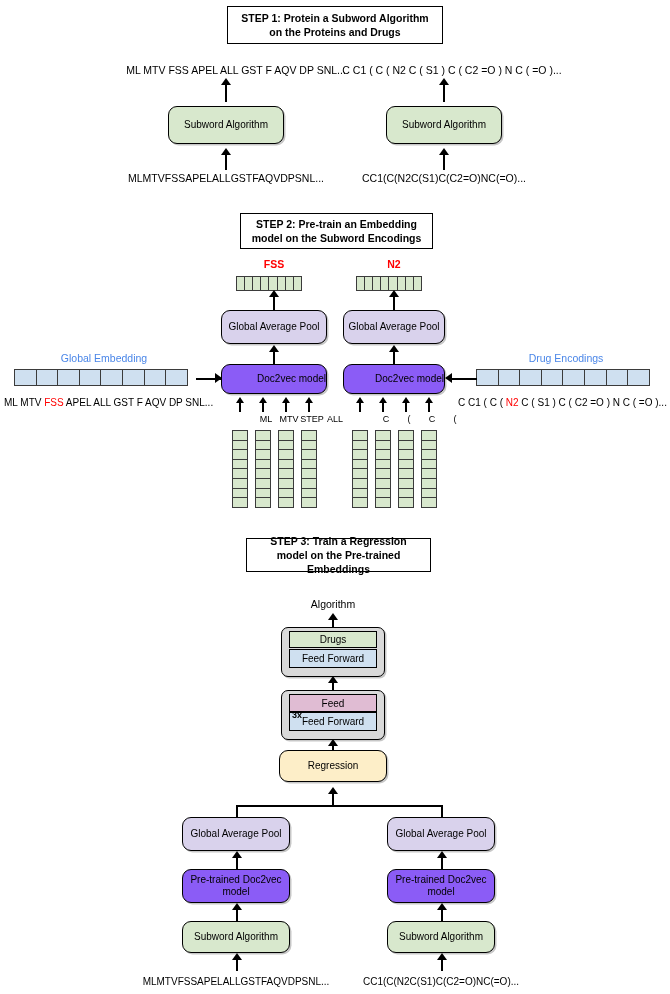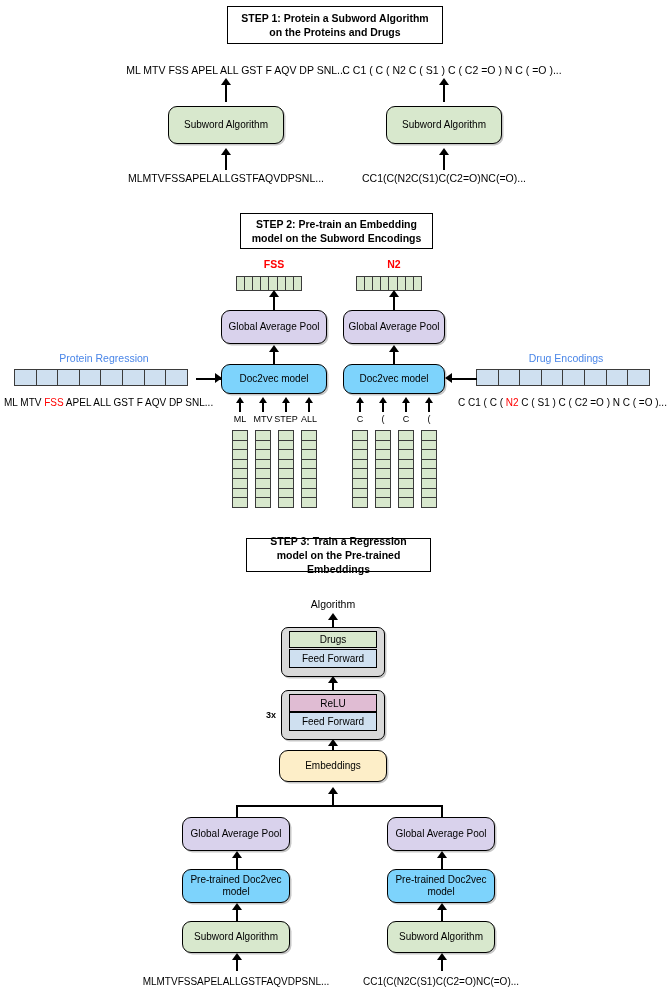--- a/index.html
+++ b/index.html
@@ -40,21 +40,21 @@
     display: flex;
     align-items: center;
     justify-content: center;
     text-align: center;
     font-size: 10px;
     line-height: 12.5px;
     box-sizing: border-box;
     box-shadow: 1.5px 1.5px 0 rgba(0,0,0,0.22);
   }
   .green  { background: #d8e8cd; }
-  .pink   { background: #7dd3fc; }
+  .pink   { background: #8b5cf6; justify-content: flex-end; }
   .purple { background: #d9d2ec; }
   .cream  { background: #fdeec8; }
   .blue   { background: #cfe0f0; }
   .mauve  { background: #e0bcd3; }
   .gray   { background: #d9d9d9; }
 
   .sq {
     position: absolute;
     border: 1.5px solid #000;
     border-radius: 7px;
@@ -74,21 +74,21 @@
   }
 
   
   .txt {
     position: absolute;
     font-size: 10.5px;
     white-space: nowrap;
     line-height: 13px;
   }
   .txt.small { font-size: 10px; }
-  .txt.tiny  { font-size: 9px; }
+  .txt.tiny  { font-size: 9px; margin-left: 26px; }
   .red  { color: #ff0000; }
   .bluetxt { color: #4a86e8; }
 
   
   .hstrip { position: absolute; display: flex; }
   .hstrip > i {
     display: block;
     border: 1.4px solid #3b3b3b;
     margin-left: -1.4px;
     box-sizing: border-box;
@@ -206,21 +206,21 @@
 </div>
 <div class="node purple" style="left:343px; top:310px; width:102px; height:34px;">
   <span>Global Average Pool</span>
 </div>
 
 <div class="vline" style="left:273px; top:349px; height:15px;"></div>
 <div class="arrow-up" style="left:269px; top:345px;"></div>
 <div class="vline" style="left:393px; top:349px; height:15px;"></div>
 <div class="arrow-up" style="left:389px; top:345px;"></div>
 
-<div class="txt bluetxt" style="left:104px; top:352px; transform:translateX(-50%);">Protein Regression</div>
+<div class="txt bluetxt" style="left:104px; top:352px; transform:translateX(-50%);">Global Embedding</div>
 <div class="hstrip" style="left:14px; top:369px;">
     <i class="cell-blue" style="width: 23px; height: 17px;"></i>
     <i class="cell-blue" style="width: 23px; height: 17px;"></i>
     <i class="cell-blue" style="width: 23px; height: 17px;"></i>
     <i class="cell-blue" style="width: 23px; height: 17px;"></i>
     <i class="cell-blue" style="width: 23px; height: 17px;"></i>
     <i class="cell-blue" style="width: 23px; height: 17px;"></i>
     <i class="cell-blue" style="width: 23px; height: 17px;"></i>
     <i class="cell-blue" style="width: 23px; height: 17px;"></i>
   </div>
@@ -378,32 +378,32 @@
 </div>
 <div class="flat blue" style="left:289px; top:649px; width:88px; height:19px;">
   <span>Feed Forward</span>
 </div>
 
 <div class="vline" style="left:332px; top:681px; height:10px;"></div>
 <div class="arrow-up" style="left:328px; top:676px;"></div>
 
 <div class="sq gray" style="left:281px; top:690px; width:104px; height:50px;"></div>
 <div class="flat mauve" style="left:289px; top:694px; width:88px; height:18px;">
-  <span>ReLU</span>
+  <span>Feed</span>
 </div>
 <div class="flat blue" style="left:289px; top:712px; width:88px; height:19px;">
   <span>Feed Forward</span>
 </div>
 <div class="txt tiny" style="left:266px; top:709px; font-weight:bold;">3x</div>
 
 <div class="vline" style="left:332px; top:744px; height:12px;"></div>
 <div class="arrow-up" style="left:328px; top:739px;"></div>
 
 <div class="node cream" style="left:279px; top:750px; width:108px; height:32px;">
-  <span>Embeddings</span>
+  <span>Regression</span>
 </div>
 
 <div class="vline" style="left:332px; top:793px; height:13px;"></div>
 <div class="arrow-up" style="left:328px; top:787px;"></div>
 <div class="hline" style="left:236px; top:805px; width:207px;"></div>
 <div class="vline" style="left:236px; top:805px; height:12px;"></div>
 <div class="vline" style="left:441px; top:805px; height:12px;"></div>
 
 <div class="node purple" style="left:182px; top:817px; width:108px; height:34px;">
   <span>Global Average Pool</span>

